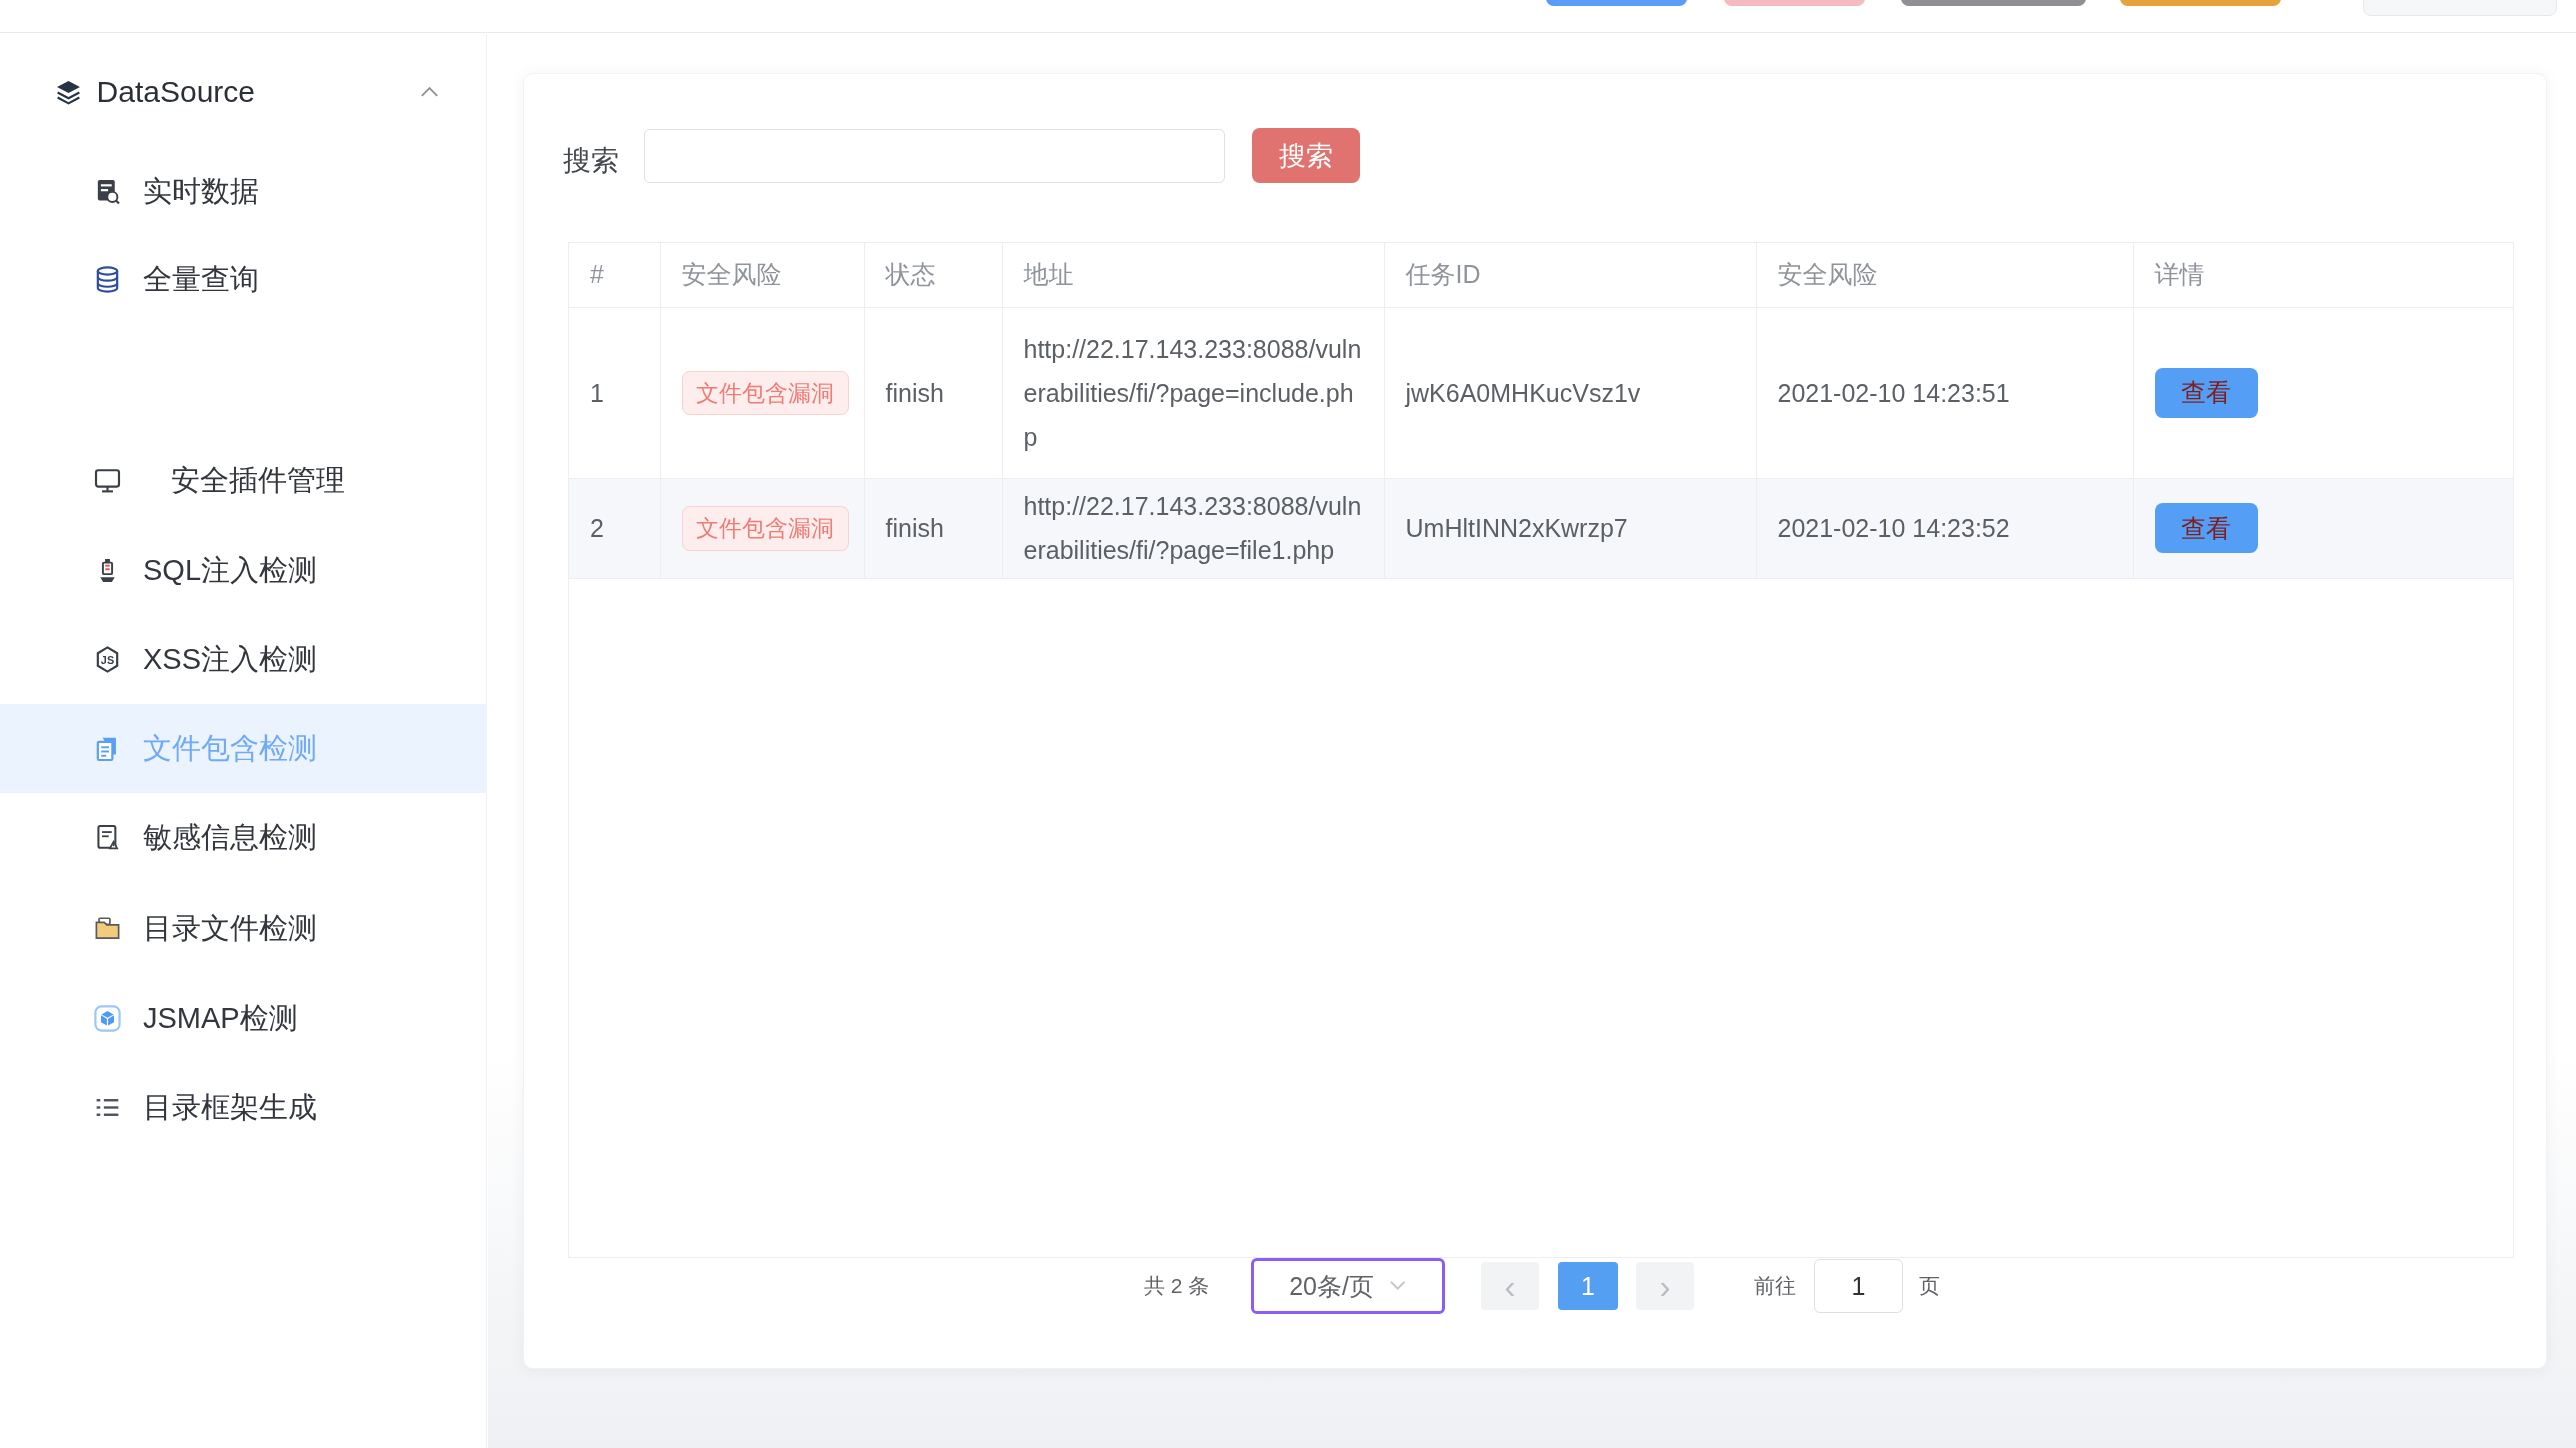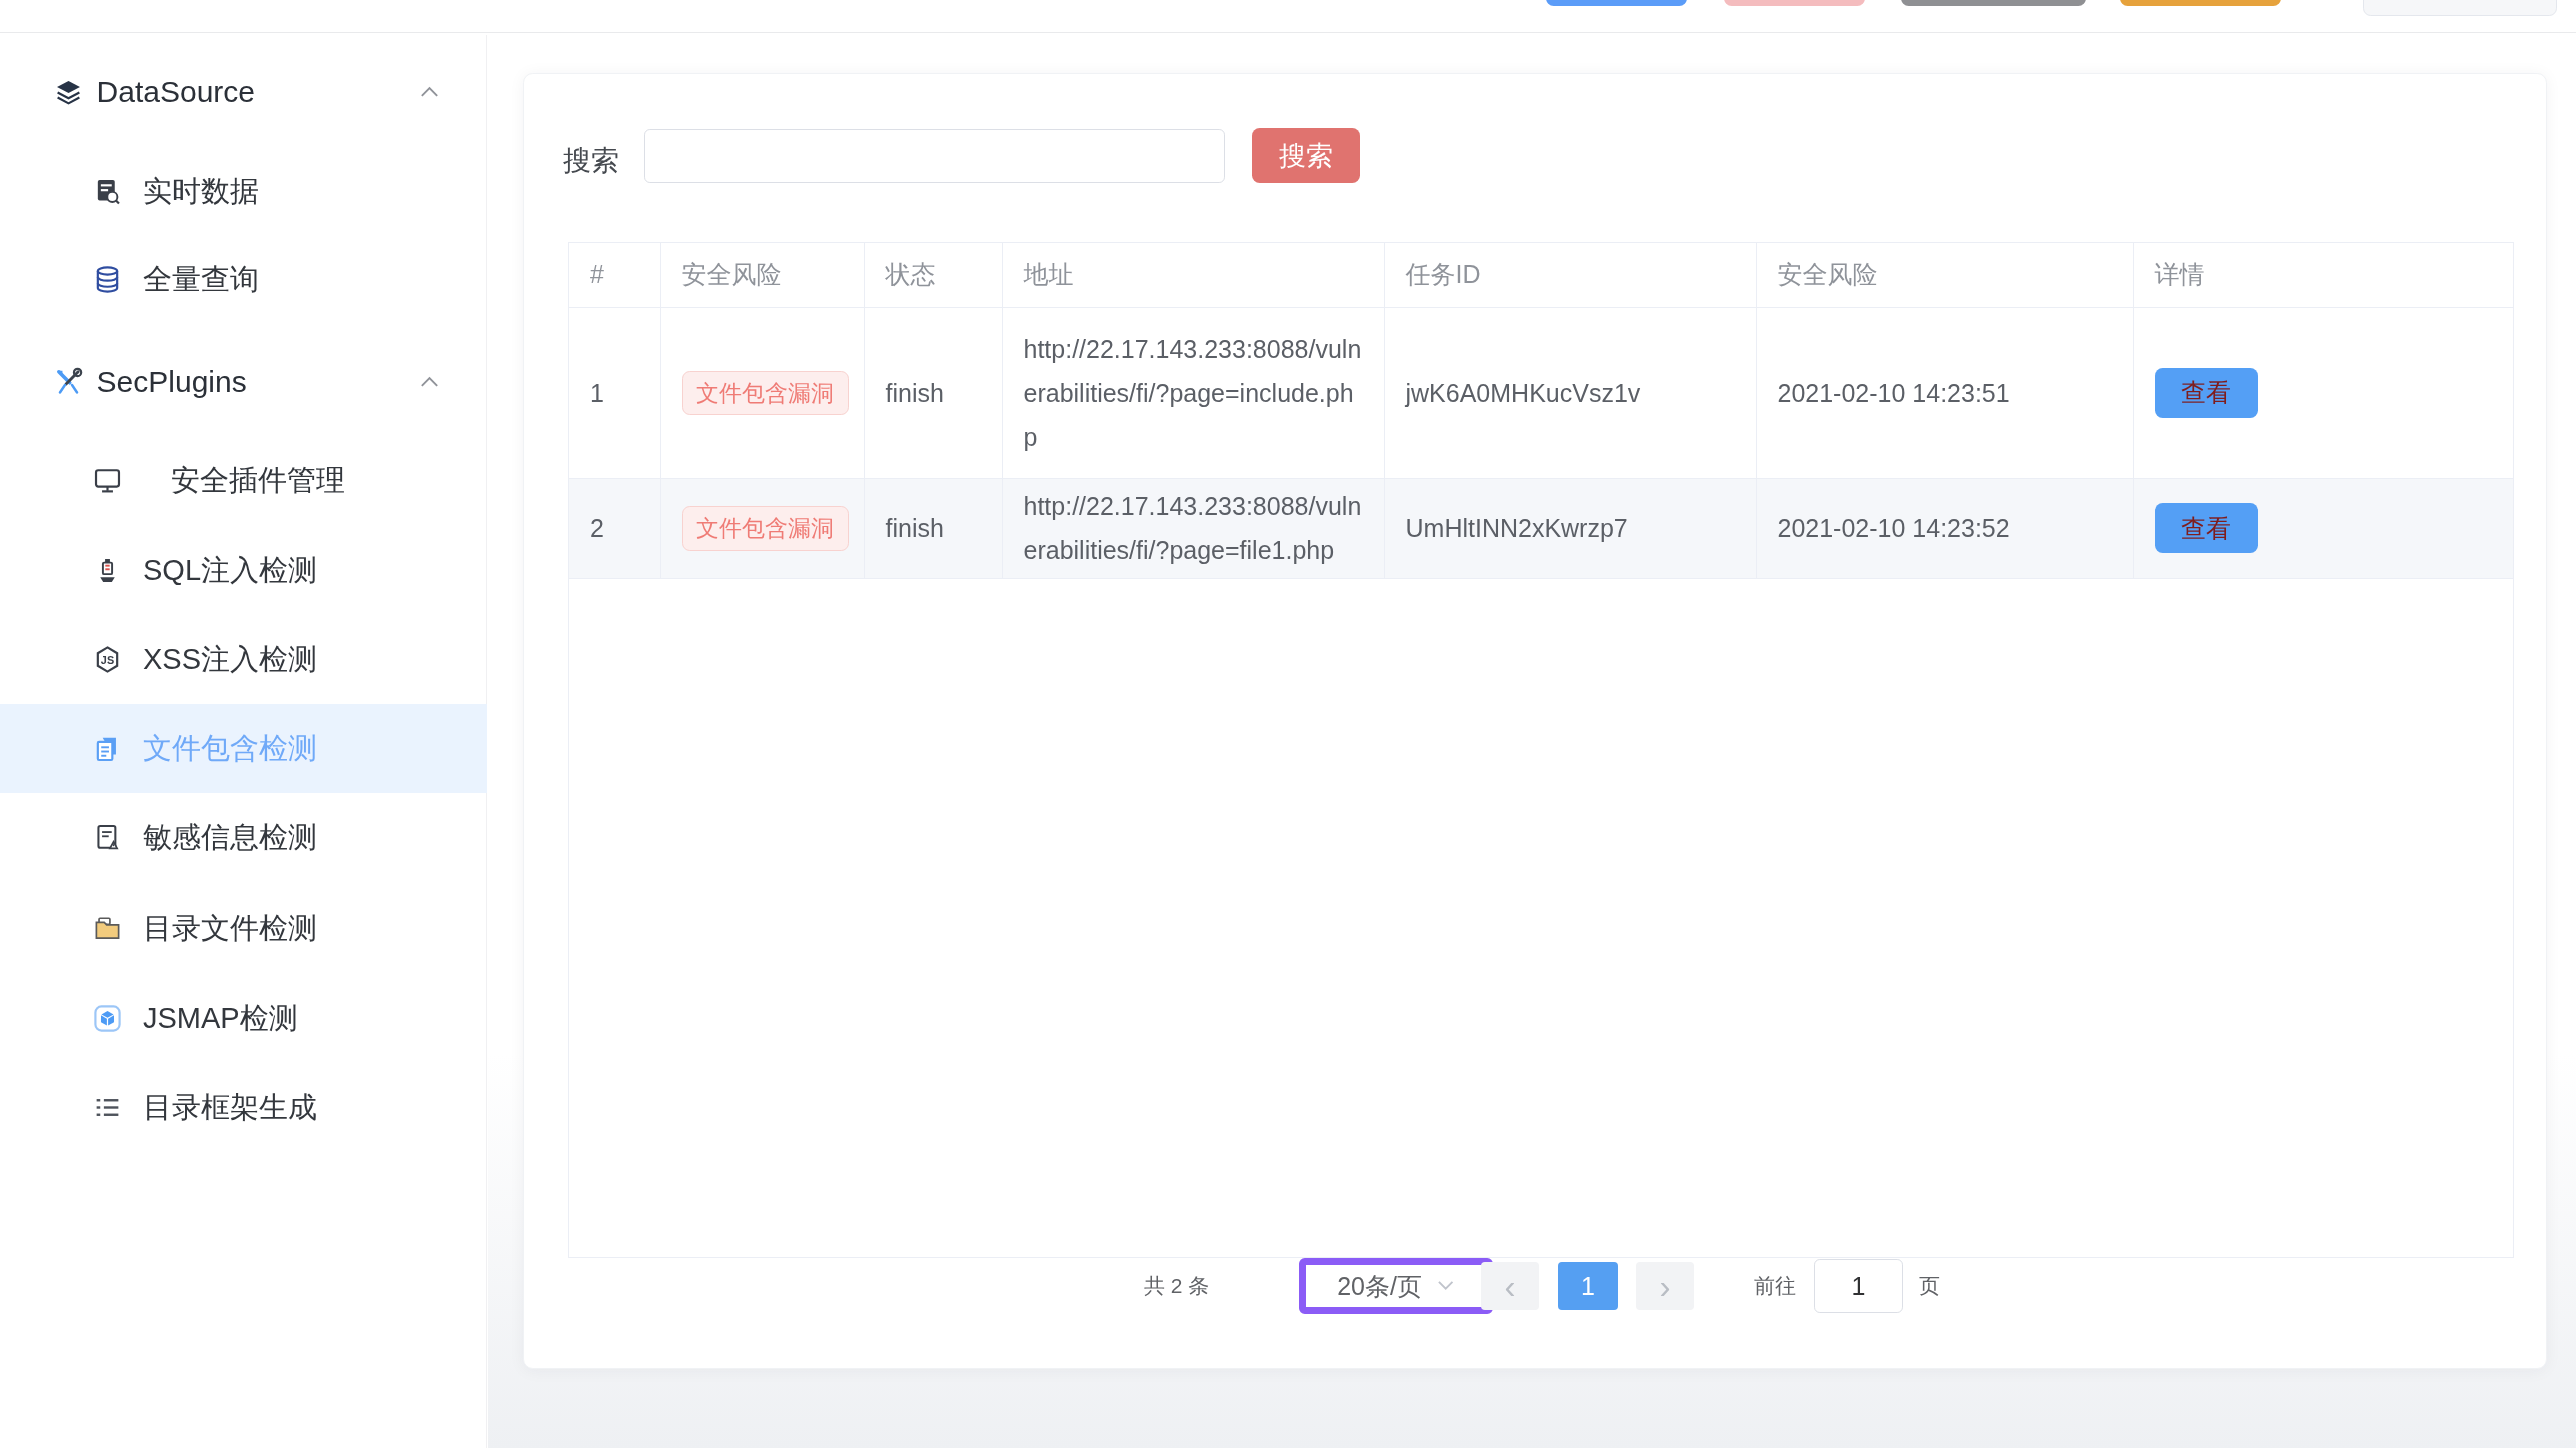--- a/index.html
+++ b/index.html
@@ -55,23 +55,23 @@
   .results tr.r1 td { height:171px; }
   .results tr.r2 td { height:100px; background:#F5F7FA; }
   .url-text { word-break:break-all; }
   .badge { display:inline-block; padding:6.8px 13.6px; border-radius:7.7px; font-size:23px; line-height:29px; white-space:nowrap; }
   .view-btn { width:103px; height:50px; border:none; border-radius:7.7px; color:#7f1d1d; font-size:25px;
               cursor:pointer; font-family:inherit; }
 
   
   .pg-text { position:absolute; font-size:21px; color:#606266; }
   .total-count { left:620px; top:1198px; }
-  .page-size-select { position:absolute; left:727px; top:1184px; width:194px; height:56px; border:7px solid #8b5cf6;
+  .page-size-select { position:absolute; left:727px; top:1184px; width:194px; height:56px; border:3px solid #8b5cf6;
                       border-radius:5.8px; display:flex; align-items:center; justify-content:center; gap:15.5px;
-                      font-size:25px; color:#606266; cursor:pointer; background:#fff;margin-left:48px; }
+                      font-size:25px; color:#606266; cursor:pointer; background:#fff; }
   .pg-btn { position:absolute; top:1188px; width:58px; height:48px; border:none; border-radius:3.9px;
             background:#F2F3F5; color:#B9BDC4; font-size:33px; line-height:45px; cursor:pointer; font-family:inherit; }
   .pg-prev { left:957px; }
   .pg-next { left:1112px; }
   .pg-num { position:absolute; left:1034px; top:1188px; width:60px; height:48px; border:none; border-radius:3.9px;
             color:#fff; font-size:25px; cursor:pointer; font-family:inherit; }
   .goto-label { left:1230px; top:1198px; }
   .goto-input { position:absolute; left:1290px; top:1185px; width:89px; height:54px; border:1px solid #DCDFE6;
                 border-radius:5.8px; text-align:center; font-size:25px; color:#303133; outline:none; font-family:inherit; }
   .page-unit { left:1395px; top:1198px; }
@@ -120,37 +120,20 @@
     <div class="side-row item" style="top: 200px;">
       <span class="s-icon">
         <svg width="29" height="29" viewBox="0 0 24 24">
           <ellipse cx="12" cy="5" rx="8" ry="3" fill="none" stroke="#2F4DA0" stroke-width="1.8"></ellipse>
           <path d="M4 5v5c0 1.66 3.58 3 8 3s8-1.34 8-3V5" fill="none" stroke="#2F4DA0" stroke-width="1.8"></path>
           <path d="M4 10v5c0 1.66 3.58 3 8 3s8-1.34 8-3v-5" fill="none" stroke="#2F4DA0" stroke-width="1.8"></path>
           <path d="M4 15v4c0 1.66 3.58 3 8 3s8-1.34 8-3v-4" fill="none" stroke="#2F4DA0" stroke-width="1.8"></path>
         </svg>
       </span>
       <span class="s-label">全量查询</span>
-    </div>
-    <div class="side-row group" style="top: 302px;">
-      <span class="s-icon">
-        <svg width="29" height="29" viewBox="0 0 24 24">
-          <path d="M4 4 L13 13" stroke="#4D9BF5" stroke-width="3" stroke-linecap="round"></path>
-          <path d="M3 3 L7 3 L7 7 Z" fill="#4D9BF5"></path>
-          <path d="M20 4 L10 14" stroke="#3C434D" stroke-width="2.4" stroke-linecap="round"></path>
-          <circle cx="19.5" cy="4.5" r="3" fill="none" stroke="#3C434D" stroke-width="1.8"></circle>
-          <path d="M9 15 L5 21 M15 15 L19 21" stroke="#4D9BF5" stroke-width="2.2" stroke-linecap="round"></path>
-        </svg>
-      </span>
-      <span class="s-label">SecPlugins</span>
-      <span class="s-chevron">
-        <svg width="23" height="15.5" viewBox="0 0 24 16">
-          <polyline points="4,12 12,4 20,12" fill="none" stroke="#909399" stroke-width="2"></polyline>
-        </svg>
-      </span>
     </div>
     <div class="side-row item" style="top: 401px; gap: 28px;">
       <span class="s-icon">
         <svg width="29" height="29" viewBox="0 0 24 24">
           <rect x="2.5" y="3.5" width="19" height="13.5" rx="1.8" fill="none" stroke="#3A3F48" stroke-width="1.8"></rect>
           <line x1="12" y1="17" x2="12" y2="20.5" stroke="#3A3F48" stroke-width="1.8"></line>
           <line x1="7.5" y1="21" x2="16.5" y2="21" stroke="#3A3F48" stroke-width="1.8"></line>
         </svg>
       </span>
       <span class="s-label">安全插件管理</span>

